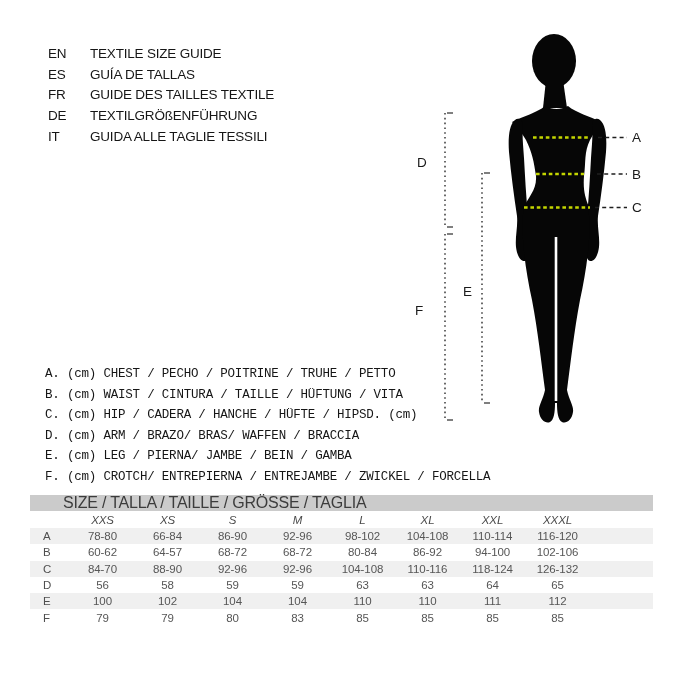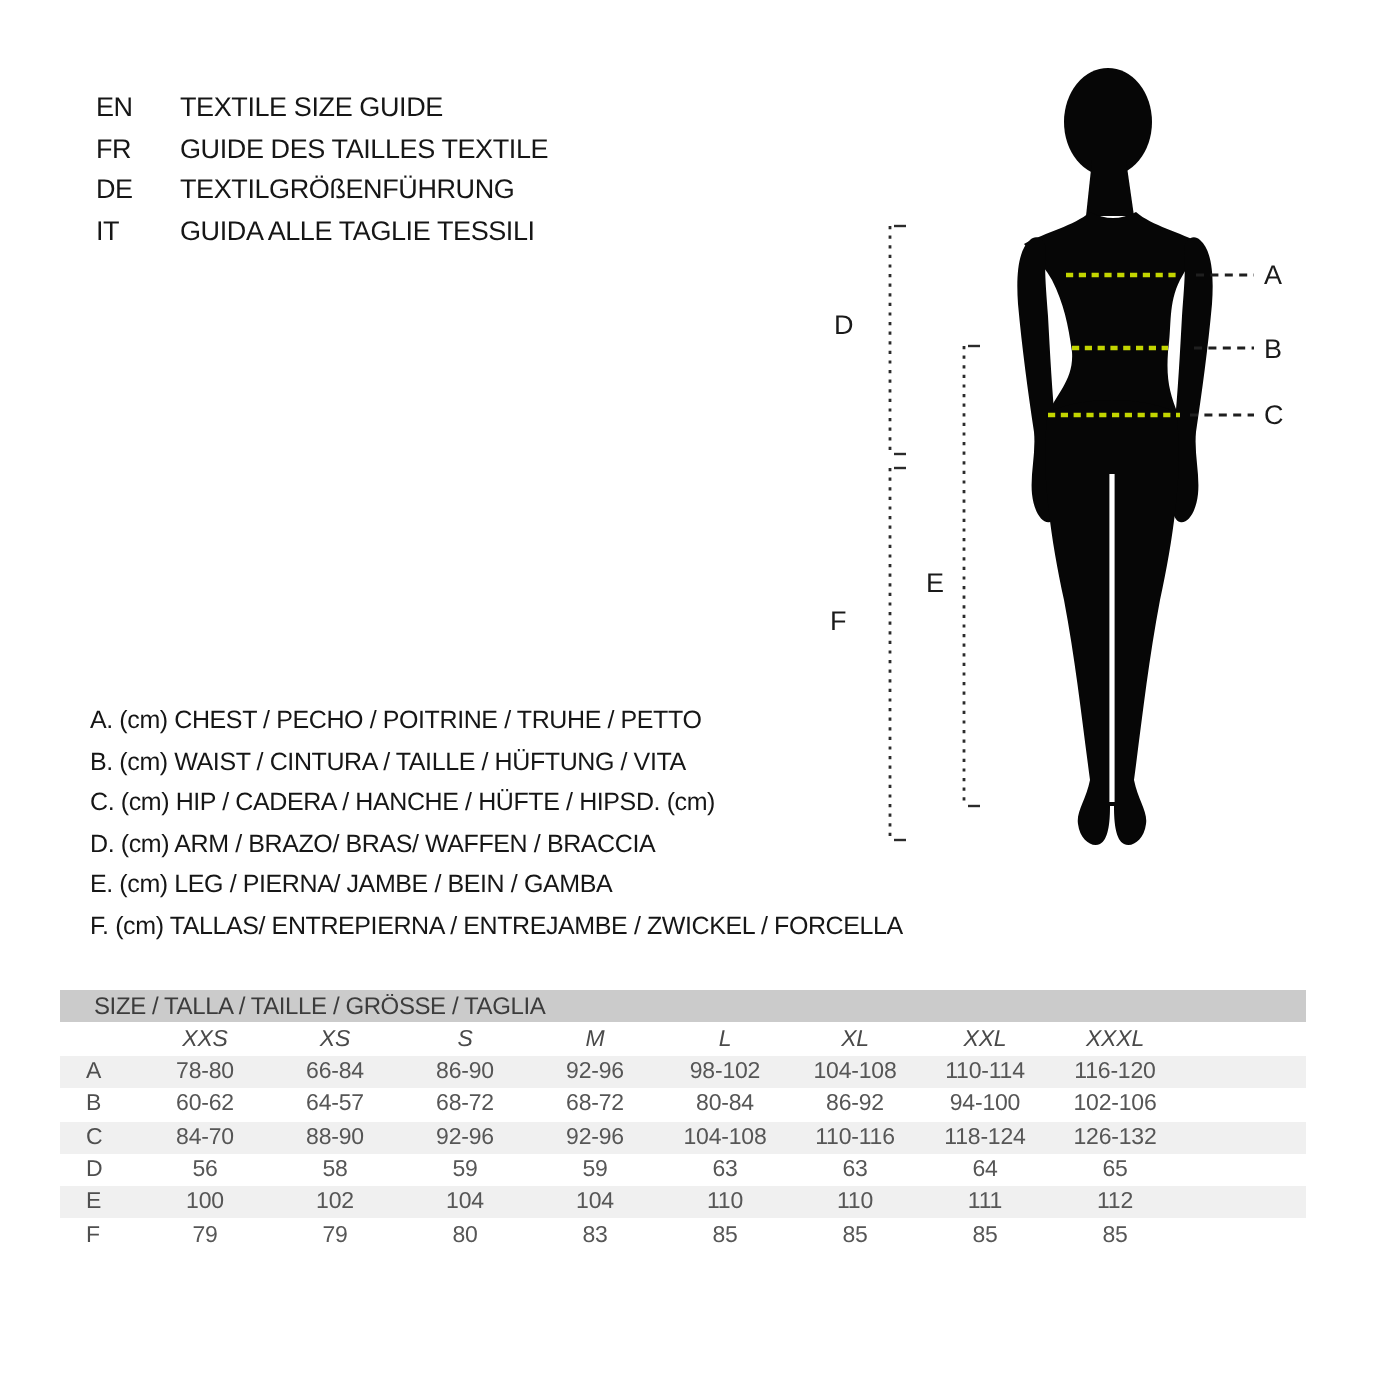--- a/index.html
+++ b/index.html
@@ -9,48 +9,52 @@
     font-family:"Liberation Sans", sans-serif; color:#1c1c1c; overflow:hidden;
   }
   
   .lang-block { position:absolute; left:48px; top:44px; }
   .lang-row { display:flex; line-height:20.7px; font-size:13.5px; letter-spacing:-0.2px; color:#161616; }
   .lang-code { width:42px; flex:0 0 42px; }
   
   .figure-svg { position:absolute; left:0; top:0; width:700px; height:700px; }
   .figure-svg text { font-family:"Liberation Sans", sans-serif; font-size:13.5px; fill:#1a1a1a; }
   
-  .measure-block { position:absolute; left:45px; top:350px; }
+  .measure-block { position:absolute; left:45px; top:364px;font-family:Liberation Mono, monospace; }
   .measure-line { font-size:12.5px; line-height:20.6px; letter-spacing:-0.2px; color:#161616; white-space:nowrap; }
   
   .woman-title { position:absolute; left:47px; top:472px; font-size:12.5px; letter-spacing:-0.2px; color:#161616; }
   
   .size-table-wrap { position:absolute; left:30px; top:495px; width:623px; }
   .size-bar {
     height:16px; line-height:16px; background:#cbcbcb; color:#3c3c3c;
-    font-size:12px; letter-spacing:-0.2px; padding-left:17px;
+    font-size:16px; letter-spacing:-0.2px; padding-left:33px;
   }
   table.size-table { width:623px; table-layout:fixed; border-collapse:collapse; }
   table.size-table th, table.size-table td {
     font-weight:normal; font-size:11.5px; letter-spacing:-0.1px; text-align:center;
     vertical-align:middle; padding:0; height:16.3px; color:#565656;
   }
   table.size-table thead th { height:17px; color:#4a4a4a;font-style:italic; }
   table.size-table td.row-label { text-align:left; padding-left:13px; color:#4f4f4f; }
   tr.zebra { background:#f0f0f0; }
 </style>
 </head>
 <body>
 
 <div class="page">
 
   <div class="lang-block">
       <div class="lang-row">
         <span class="lang-code">EN</span>
         <span>TEXTILE SIZE GUIDE</span>
+      </div>
+      <div class="lang-row">
+        <span class="lang-code">ES</span>
+        <span>GUÍA DE TALLAS</span>
       </div>
       <div class="lang-row">
         <span class="lang-code">FR</span>
         <span>GUIDE DES TAILLES TEXTILE</span>
       </div>
       <div class="lang-row">
         <span class="lang-code">DE</span>
         <span>TEXTILGRÖßENFÜHRUNG</span>
       </div>
       <div class="lang-row">
@@ -124,21 +128,21 @@
     <text x="463" y="296">E</text>
     <text x="415" y="315">F</text>
   </svg>
 
   <div class="measure-block">
       <div class="measure-line">A. (cm) CHEST / PECHO / POITRINE / TRUHE / PETTO</div>
       <div class="measure-line">B. (cm) WAIST / CINTURA / TAILLE / HÜFTUNG / VITA</div>
       <div class="measure-line">C. (cm) HIP / CADERA / HANCHE / HÜFTE / HIPSD. (cm)</div>
       <div class="measure-line">D. (cm) ARM / BRAZO/ BRAS/ WAFFEN / BRACCIA</div>
       <div class="measure-line">E. (cm) LEG / PIERNA/ JAMBE / BEIN / GAMBA</div>
-      <div class="measure-line">F. (cm) TALLAS/ ENTREPIERNA / ENTREJAMBE / ZWICKEL / FORCELLA</div>
+      <div class="measure-line">F. (cm) CROTCH/ ENTREPIERNA / ENTREJAMBE / ZWICKEL / FORCELLA</div>
     </div>
 
 
   <div class="size-table-wrap">
     <div class="size-bar" style="background: rgb(203, 203, 203);">SIZE / TALLA / TAILLE / GRÖSSE / TAGLIA</div>
     <table class="size-table">
       <colgroup>
         <col style="width:40px">
         <col style="width:65px">
           <col style="width:65px">

